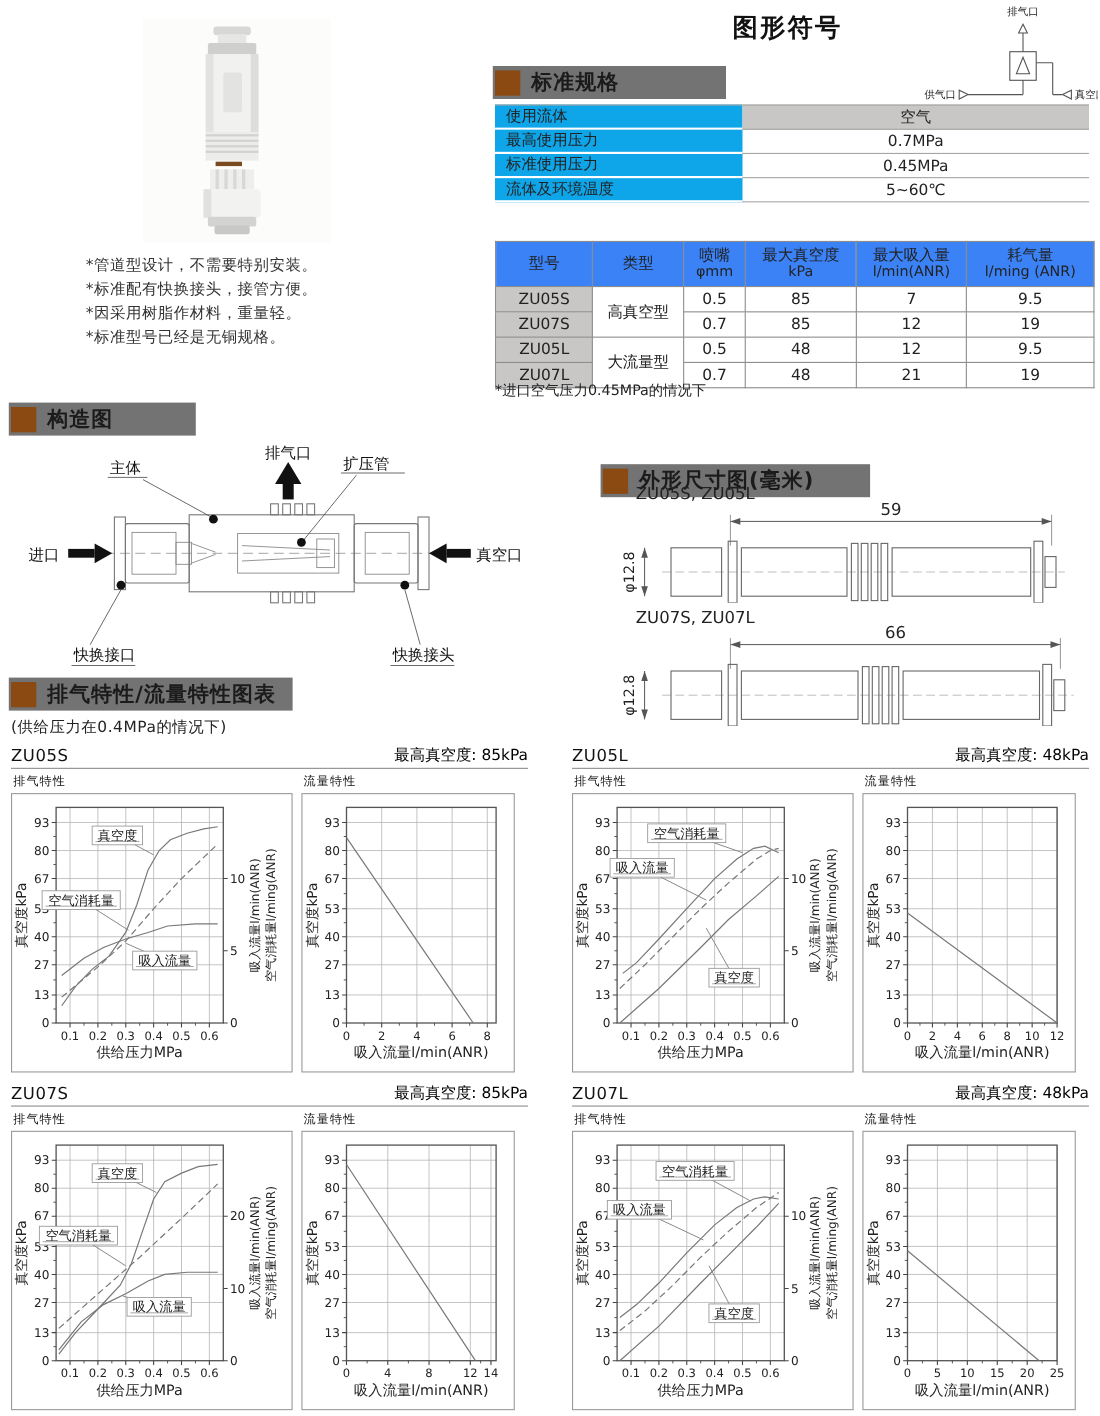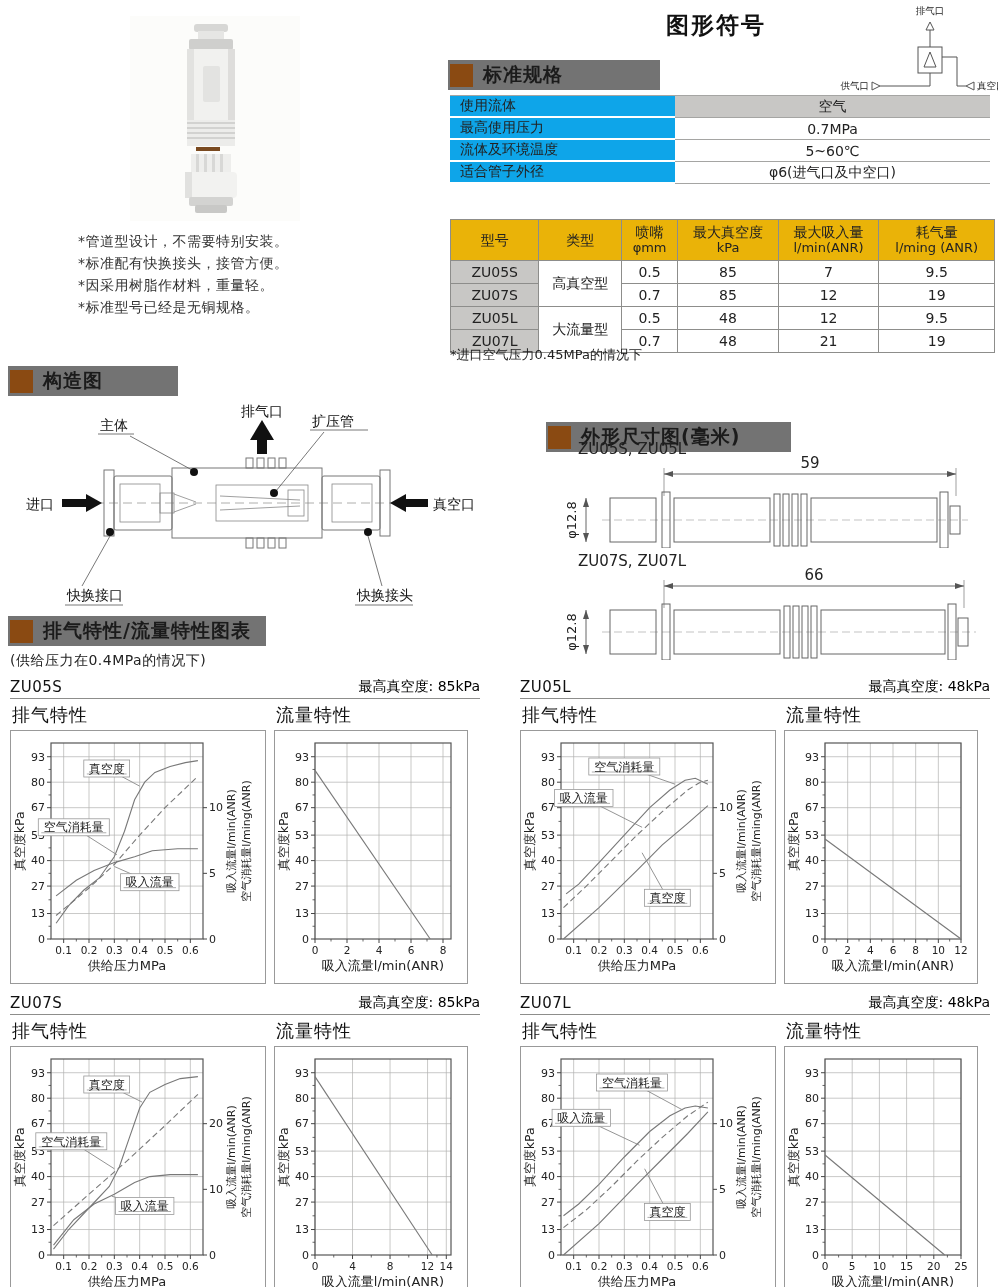--- a/index.html
+++ b/index.html
@@ -20,33 +20,33 @@
   
   table.spec{border-collapse:separate;border-spacing:0;width:540px;font-size:14px;table-layout:fixed;}
   table.spec td{height:20px;border-bottom:1px solid #a5a5a3;padding:0;}
   table.spec td.l{background:#0ea5e9;width:215px;padding-left:10px;border-bottom:2px solid #fff;color:#222;}
   table.spec td.r{text-align:center;}
   table.spec tr:first-child td.r{background:#c8c7c5;}
   table.spec tr:first-child td{border-top:1px solid #a5a5a3;}
   
   table.model{border-collapse:collapse;width:545px;font-size:14px;table-layout:fixed;}
   table.model th,table.model td{border:1px solid #8d8d8b;text-align:center;padding:1px 2px;}
-  table.model th{background:#eab308;font-weight:normal;height:38px;line-height:1.15;}
+  table.model th{background:#3b82f6;font-weight:normal;height:38px;line-height:1.15;}
   table.model td{height:20px;background:#fff;}
   table.model td.m{background:#c8c7c5;}
   table.model .h2{font-size:13px;}
   .footnote{font-size:13px;color:#222;}
   
   #chart-groups{display:grid;grid-template-columns:470px 470px;column-gap:40px;row-gap:10px;}
   .cgroup{width:470px;}
   .ghead{display:flex;justify-content:space-between;align-items:flex-end;border-bottom:1px solid #8d8d8b;padding-bottom:2px;margin-bottom:3px;}
   .gmodel{font-size:15px;color:#111;letter-spacing:0.5px;}
   .gmax{font-size:14px;color:#000000;}
   .gbody{display:flex;gap:8px;align-items:flex-start;}
-  .ptitle{font-size:18px;color:#111;margin:1px 0 3px 2px;letter-spacing:1px;}
+  .ptitle{font-size:11px;color:#111;margin:1px 0 3px 2px;letter-spacing:1px;}
   .pbox{border:1px solid #999;padding:2px;background:#fff;}
   svg text{font-family:"DejaVu Sans","Liberation Sans",sans-serif;}
   .charts-sub{font-size:14px;color:#222;letter-spacing:0.5px;}
 </style>
 </head>
 <body>
 
 <div class="abs" style="left:130px;top:16px;">
   <svg width="170" height="205" viewBox="0 0 170 205" xmlns="http://www.w3.org/2000/svg">
     <rect x="0" y="0" width="170" height="205" fill="#fcfcfa"></rect>
@@ -110,26 +110,26 @@
   <tbody>
       <tr>
         <td class="l">使用流体</td>
         <td class="r">空气</td>
       </tr>
   <tr>
         <td class="l">最高使用压力</td>
         <td class="r">0.7MPa</td>
       </tr>
   <tr>
+        <td class="l">标准使用压力</td>
+        <td class="r">0.45MPa</td>
+      </tr>
+  <tr>
         <td class="l">流体及环境温度</td>
         <td class="r">5~60℃</td>
-      </tr>
-  <tr>
-        <td class="l">适合管子外径</td>
-        <td class="r">φ6(进气口及中空口)</td>
       </tr>
 </tbody>
   </table>
 
 <table class="model abs" style="left:450px;top:219px;">
   <colgroup>
       <col style="width:88px">
       <col style="width:82px">
       <col style="width:56px">
       <col style="width:100px">

